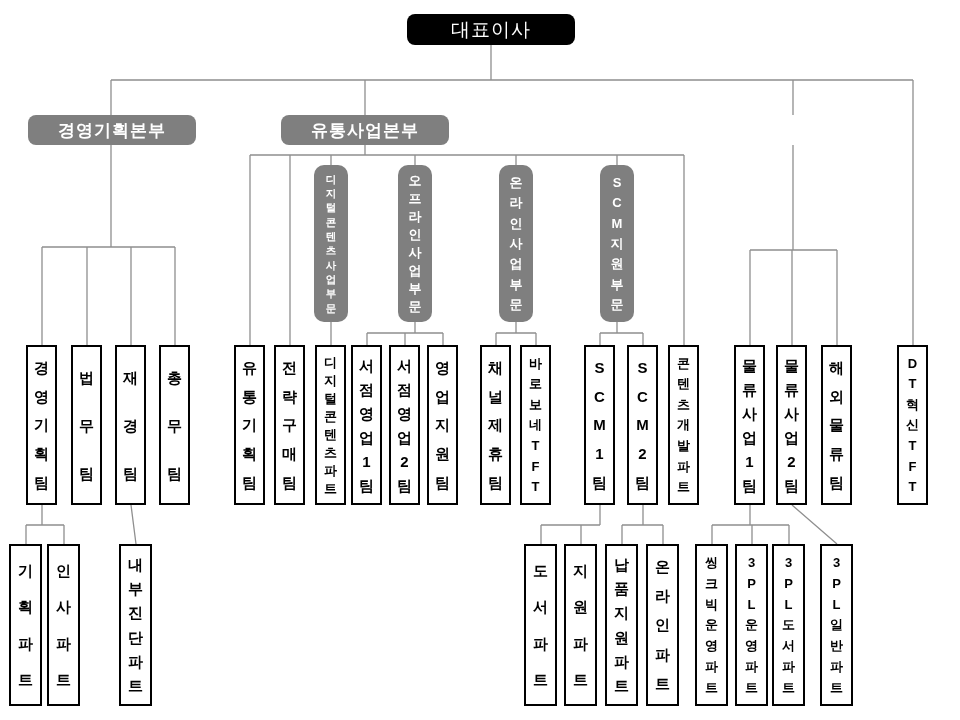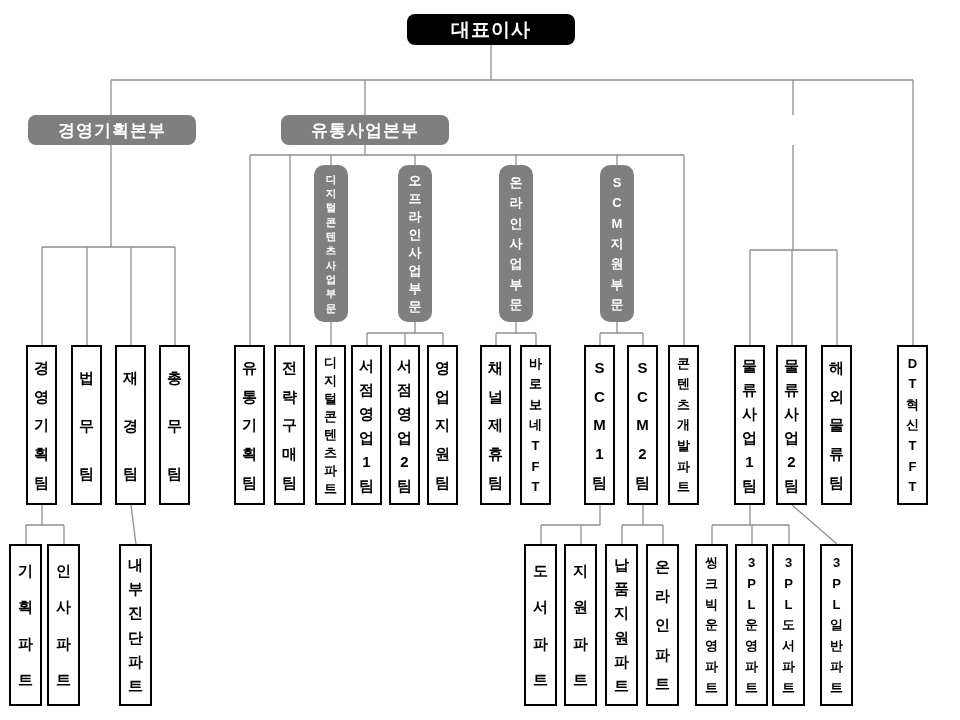--- a/index.html
+++ b/index.html
@@ -5,21 +5,21 @@
   html,body{margin:0;padding:0;background:#fff;}
   .canvas{
     position:relative;width:960px;height:720px;background:#ffffff;overflow:hidden;
     font-family:"Liberation Sans",sans-serif;
   }
   svg.connectors{position:absolute;left:0;top:0;width:960px;height:720px;}
   .node{position:absolute;box-sizing:border-box;display:flex;align-items:center;justify-content:center;text-align:center;}
   
   .ceo{
     left:407px;top:14px;width:168px;height:31px;background:#000000;color:#ffffff;
-    border-radius:8px;font-size:19px;font-weight:bold;letter-spacing:1px;
+    border-radius:8px;font-size:19px;font-weight:normal;letter-spacing:1px;
   }
   
   .hq{
     top:115px;width:168px;height:30px;background:#7f7f7f;color:#ffffff;
     border-radius:8px;font-size:17px;font-weight:bold;letter-spacing:1px;
   }
   
   .vbox{flex-direction:column;justify-content:space-around;line-height:1;}
   .vbox .vch{display:block;}
   

